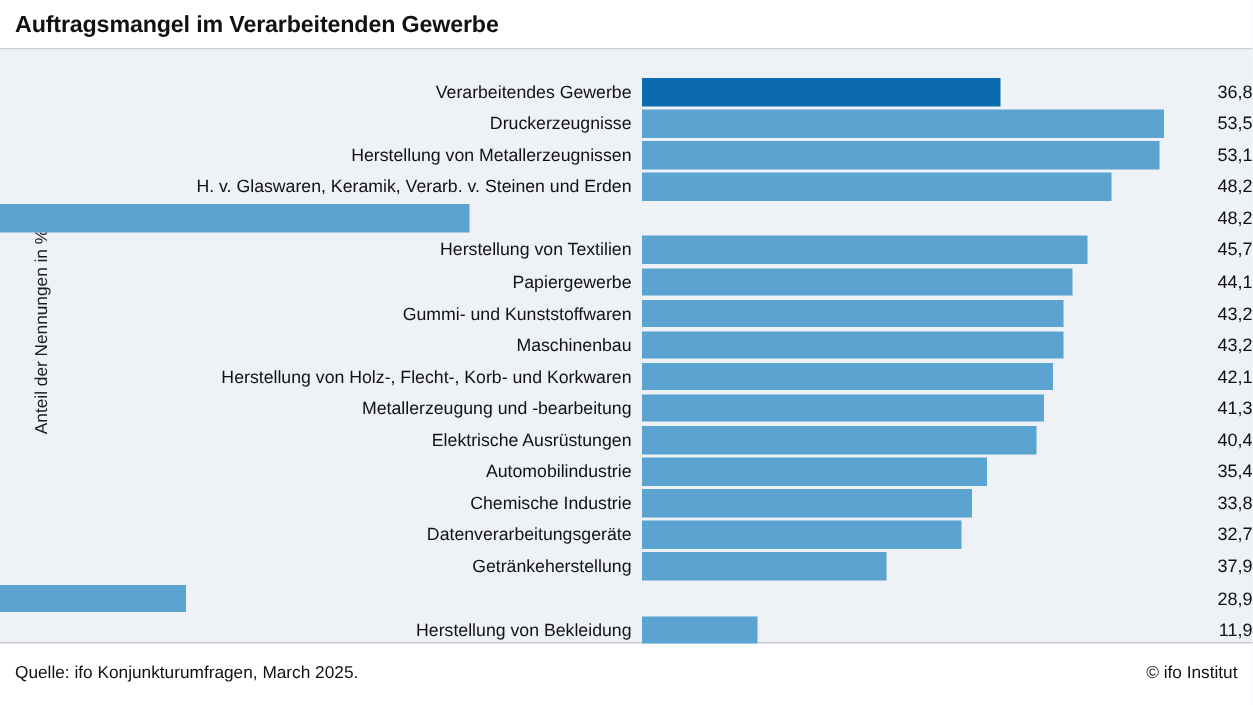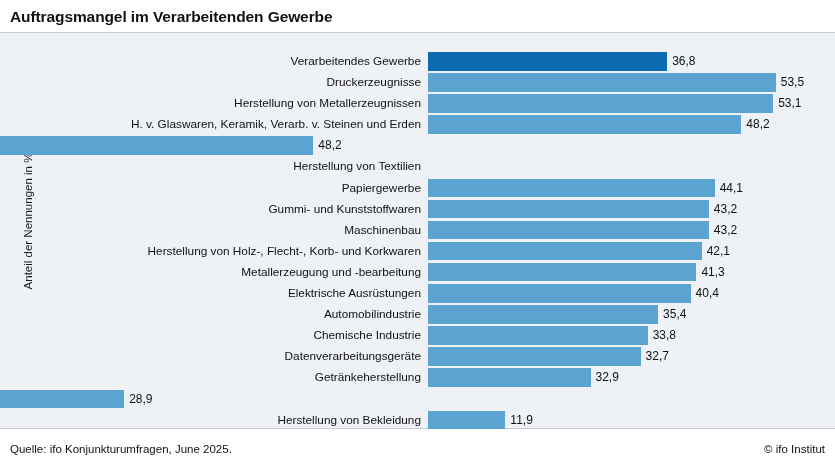--- a/index.html
+++ b/index.html
@@ -92,20 +92,21 @@
     color: #111111;
     white-space: nowrap;
     line-height: 18.5px;
   }
   .bar-wrap {
     position: relative;
     flex: 1;
     height: 18.5px;
     display: flex;
     align-items: center;
+    justify-content: space-between;
   }
   .bar {
     height: 18.5px;
     background: #5ba3d0;
   }
   .bar.highlight {
     background: #0b6ab0;
   }
   .val {
     font-size: 12px;
@@ -173,20 +174,24 @@
         </div>
       </div>
       <div class="row">
         <div class="bar-wrap">
           <div class="bar" style="width: 313.3px;"></div>
           <div class="val">48,2</div>
         </div>
       </div>
       <div class="row">
         <div class="cat">Herstellung von Textilien</div>
+        <div class="bar-wrap">
+          <div class="bar" style="width: 297.05px;"></div>
+          <div class="val">45,7</div>
+        </div>
       </div>
       <div class="row">
         <div class="cat">Papiergewerbe</div>
         <div class="bar-wrap">
           <div class="bar" style="width: 286.65px;"></div>
           <div class="val">44,1</div>
         </div>
       </div>
       <div class="row">
         <div class="cat">Gummi- und Kunststoffwaren</div>
@@ -241,34 +246,34 @@
         <div class="cat">Datenverarbeitungsgeräte</div>
         <div class="bar-wrap">
           <div class="bar" style="width: 212.55px;"></div>
           <div class="val">32,7</div>
         </div>
       </div>
       <div class="row">
         <div class="cat">Getränkeherstellung</div>
         <div class="bar-wrap">
           <div class="bar" style="width: 162.5px;"></div>
-          <div class="val">32,9</div>
+          <div class="val">37,9</div>
         </div>
       </div>
       <div class="row">
         <div class="bar-wrap">
           <div class="bar" style="width: 124.15px;"></div>
           <div class="val">28,9</div>
         </div>
       </div>
       <div class="row">
         <div class="cat">Herstellung von Bekleidung</div>
         <div class="bar-wrap">
           <div class="bar" style="width: 77.35px;"></div>
           <div class="val">11,9</div>
         </div>
       </div>
     </div>
 
-  <div class="source">Quelle: ifo Konjunkturumfragen, June 2025.</div>
+  <div class="source">Quelle: ifo Konjunkturumfragen, March 2025.</div>
   <div class="copyright">© ifo Institut</div>
 
 </div>
 
 </body></html>

